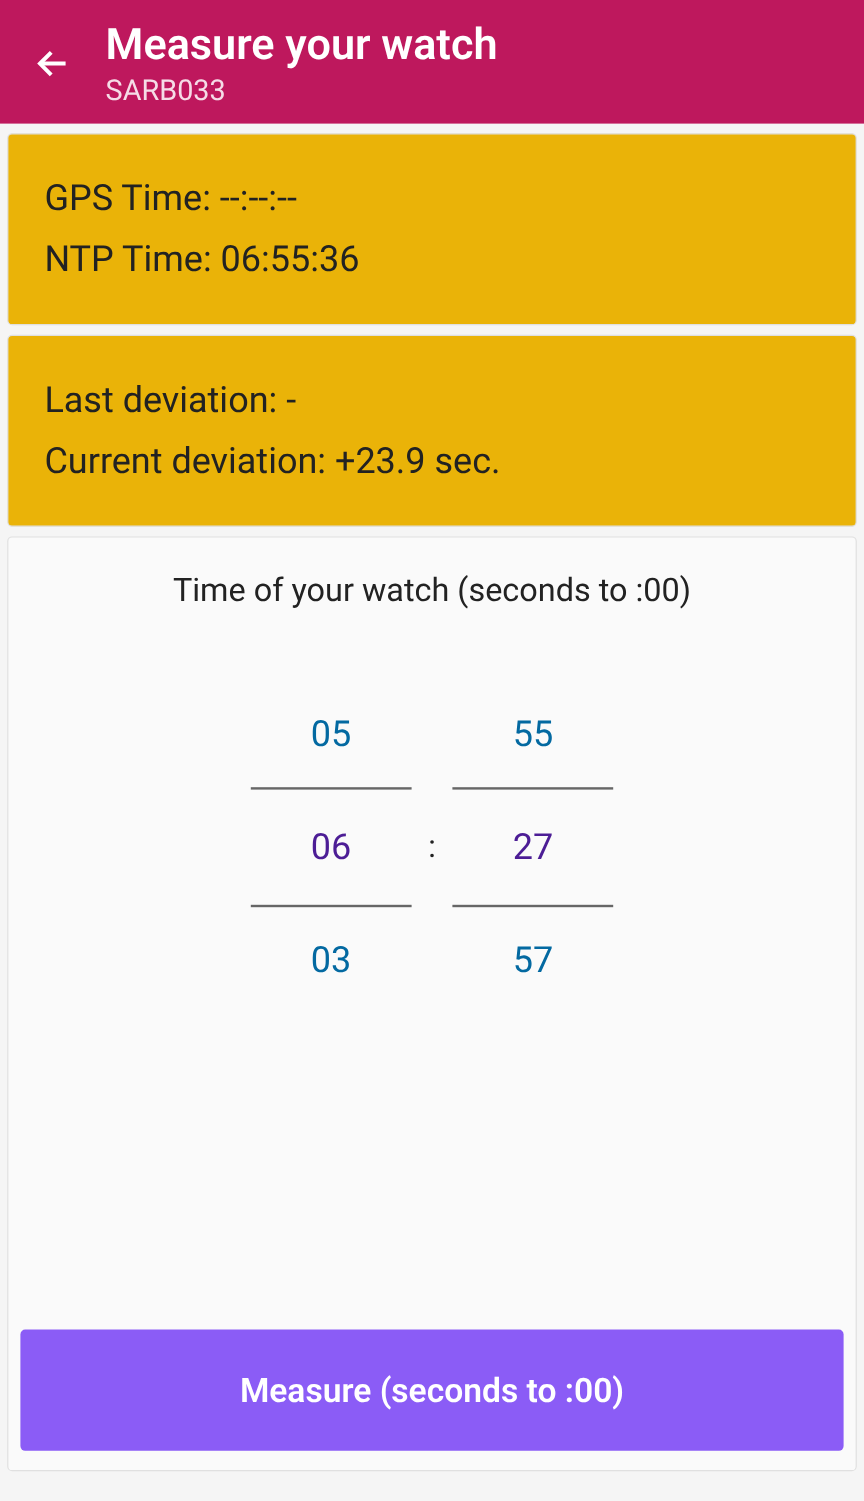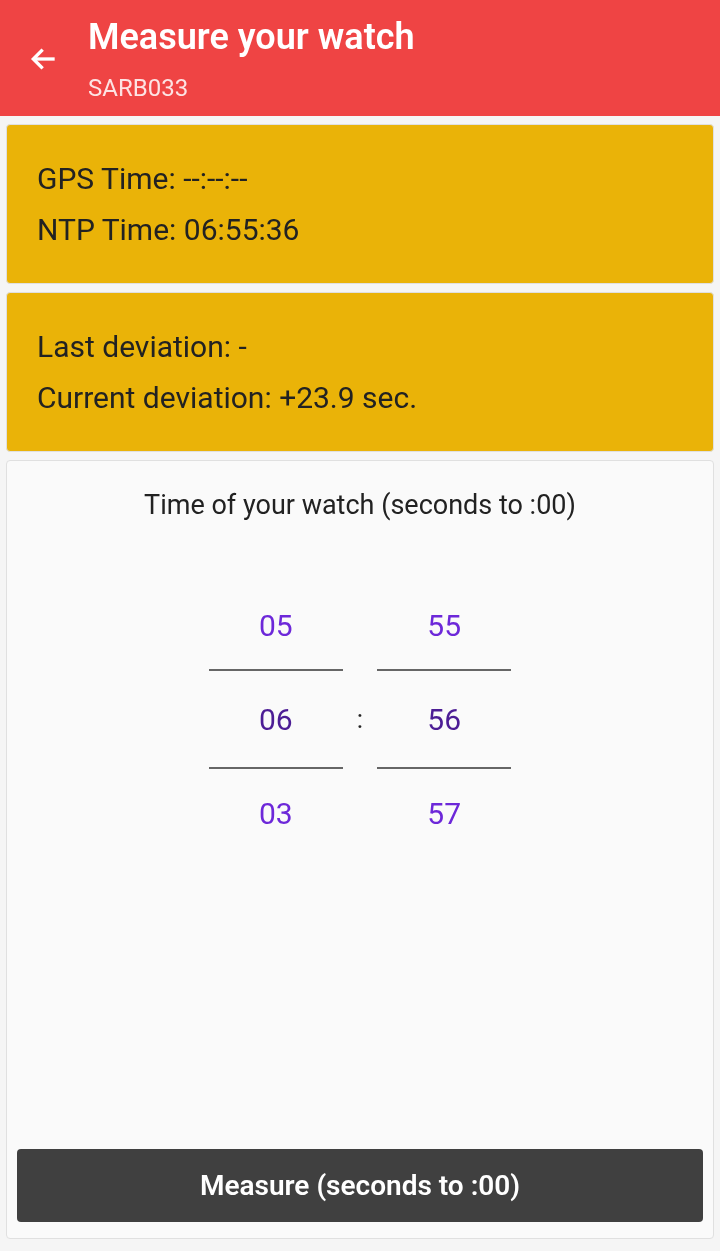--- a/index.html
+++ b/index.html
@@ -8,21 +8,21 @@
       box-sizing: border-box;
     }
     body {
       font-family: -apple-system, BlinkMacSystemFont, "Segoe UI", Roboto, "Helvetica Neue", Arial, sans-serif;
       background: #f5f5f5;
       width: 720px;
       height: 1251px;
       overflow: hidden;
     }
     .header {
-      background: #ef4444;
+      background: #be185d;
       padding: 16px 20px 14px 20px;
       display: flex;
       align-items: center;
     }
     .back-button {
       width: 48px;
       height: 48px;
       display: flex;
       align-items: center;
       justify-content: center;
@@ -43,21 +43,21 @@
     .header-title {
       color: #fff;
       font-size: 36px;
       font-weight: 600;
       line-height: 1.2;
     }
     .header-subtitle {
       color: rgba(255,255,255,0.85);
       font-size: 24px;
       font-weight: 400;
-      margin-top: 15px;
+      margin-top: 2px;
     }
     .card {
       background: #eab308;
       margin: 8px 6px;
       border: 1px solid #e0e0e0;
       border-radius: 4px;
       padding: 28px 30px;
     }
     .card-text {
       color: #222;
@@ -84,21 +84,21 @@
       align-items: center;
       justify-content: center;
     }
     .picker-column {
       display: flex;
       flex-direction: column;
       align-items: center;
       width: 134px;
     }
     .picker-value-faint {
-      color: #6d28d9;
+      color: #0369a1;
       font-size: 30px;
       height: 64px;
       display: flex;
       align-items: center;
       justify-content: center;
     }
     .picker-value-current {
       color: #4c1d95;
       font-size: 30px;
       height: 100px;
@@ -113,26 +113,26 @@
     .colon {
       color: #222;
       font-size: 26px;
       margin: 0 14px;
     }
     .measure-button {
       position: absolute;
       bottom: 16px;
       left: 10px;
       right: 10px;
-      background: #404040;
+      background: #8b5cf6;
       color: #fff;
       font-size: 28px;
       font-weight: 600;
       text-align: center;
-      padding: 20px 0;
+      padding: 34px 0;
       border-radius: 4px;
       cursor: pointer;
     }
   </style>
 </head>
 <body>
 
 <div class="header">
   <div class="back-button">
     <svg viewBox="0 0 24 24">
@@ -168,18 +168,18 @@
   <div class="picker-title">Time of your watch (seconds to :00)</div>
   <div class="picker-row">
     <div class="picker-column">
       <div class="picker-value-faint">05</div>
       <div class="picker-value-current">06</div>
       <div class="picker-value-faint">03</div>
     </div>
     <div class="colon">:</div>
     <div class="picker-column">
       <div class="picker-value-faint">55</div>
-      <div class="picker-value-current">56</div>
+      <div class="picker-value-current">27</div>
       <div class="picker-value-faint">57</div>
     </div>
   </div>
   <div class="measure-button">Measure (seconds to :00)</div>
 </div>
 
 </body></html>

